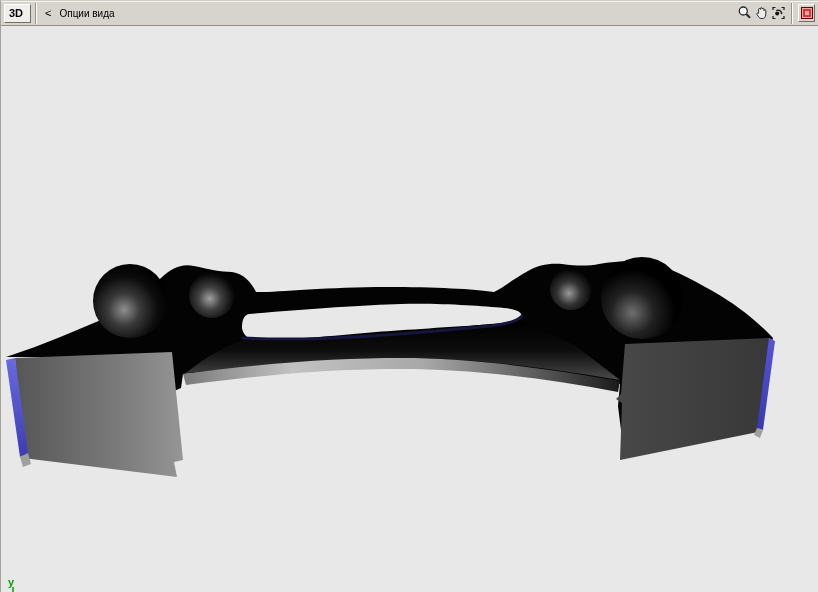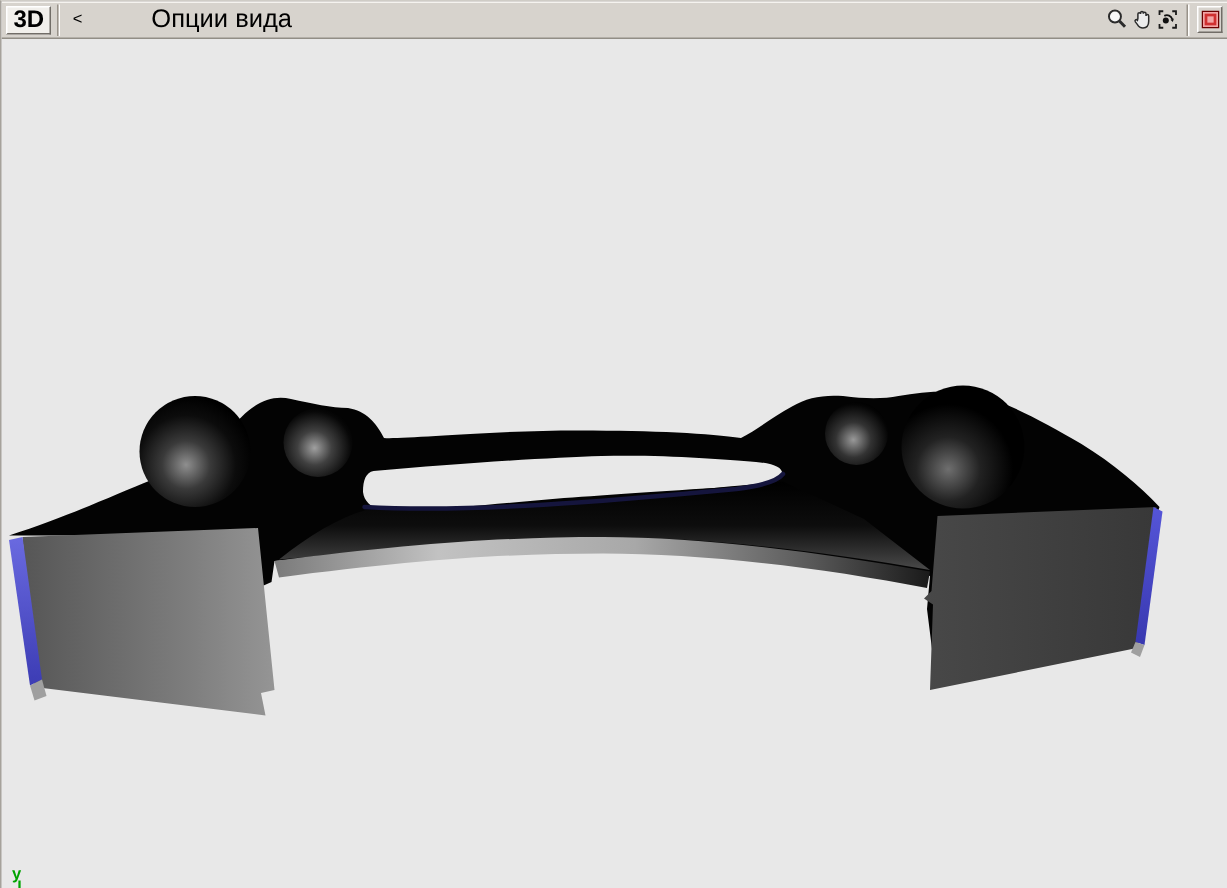--- a/index.html
+++ b/index.html
@@ -15,26 +15,26 @@
     position:absolute;top:0;left:0;right:0;height:25px;z-index:5;
     background:#d7d3cd;
     border-bottom:1px solid #928e86;
     box-shadow:inset 0 1px 0 #f5f3ef;
     display:flex;align-items:center;padding:0 3px;box-sizing:border-box;
   }
   .mode-btn{
     height:19px;min-width:27px;padding:0 4px;
     background:#f1efeb;
     border:1px solid;border-color:#ffffff #716d67 #716d67 #ffffff;
-    font-family:"Liberation Sans",sans-serif;font-size:16px;font-weight:bold;color:#000;
+    font-family:"Liberation Sans",sans-serif;font-size:11px;font-weight:bold;color:#000;
     line-height:17px;text-align:left;cursor:default;
   }
   .tb-sep{width:0;height:21px;border-left:1px solid #989289;border-right:1px solid #fdfcfa;margin:0 4px;}
   .tb-chevron{font-size:11px;color:#000;margin:0 8px 0 4px;}
-  .tb-title{font-size:17px;color:#000;margin-left:38px;}
+  .tb-title{font-size:10px;color:#000;}
   .tb-icons{margin-left:auto;display:flex;align-items:center;gap:1px;}
   .icon-btn{width:16px;height:17px;display:flex;align-items:center;justify-content:center;background:transparent;border:none;padding:0;cursor:default;}
   .red-btn{
     width:17px;height:18px;display:flex;align-items:center;justify-content:center;
     background:#d7d3cd;border:1px solid;border-color:#ffffff #716d67 #716d67 #ffffff;padding:0;cursor:default;
   }
   
   .viewport{position:absolute;left:0;top:25px;width:818px;height:567px;}
   svg.scene{display:block;width:818px;height:567px;}
   text.axis-label{font-family:"Liberation Sans",sans-serif;font-size:11px;font-weight:bold;}

